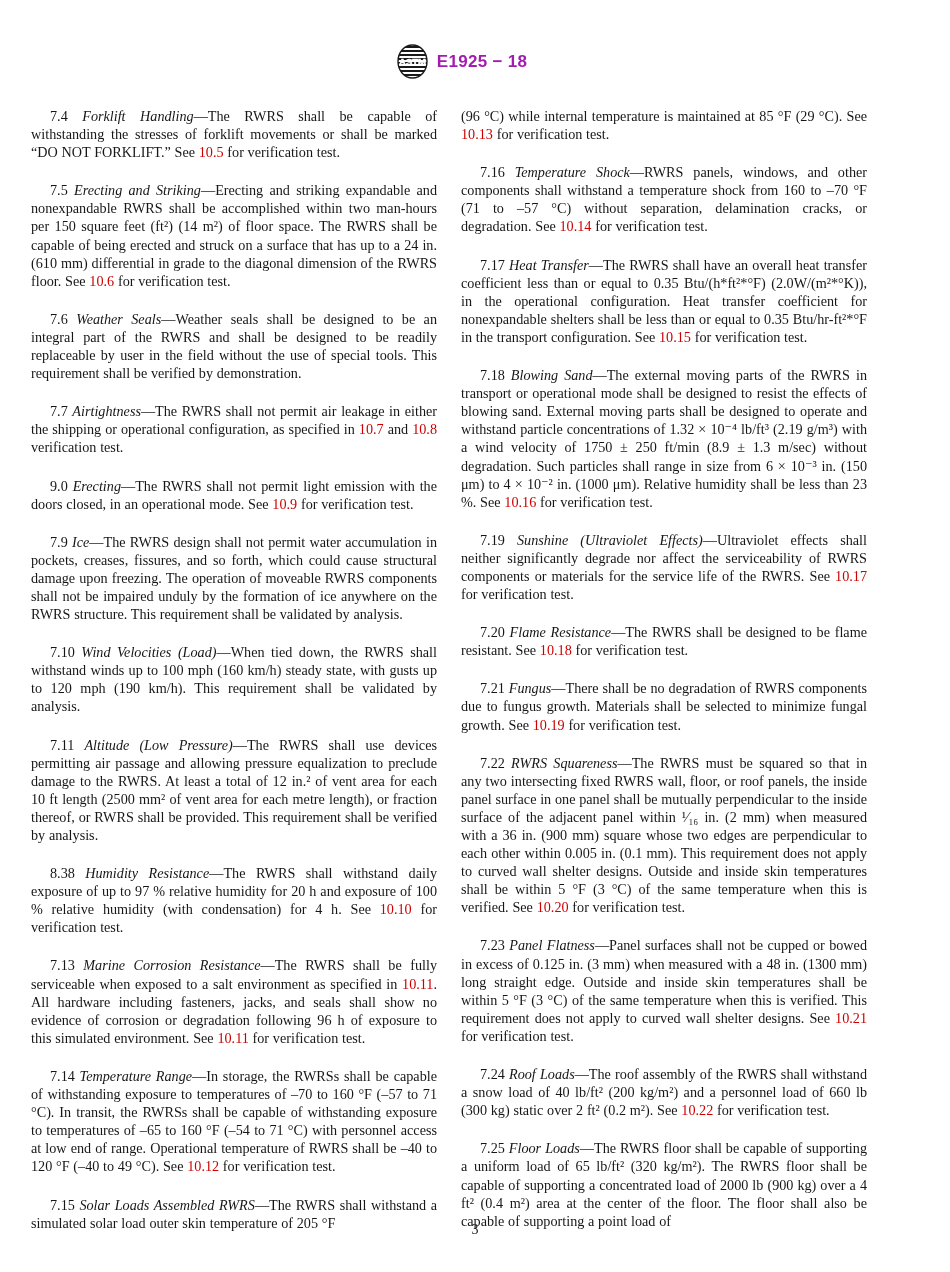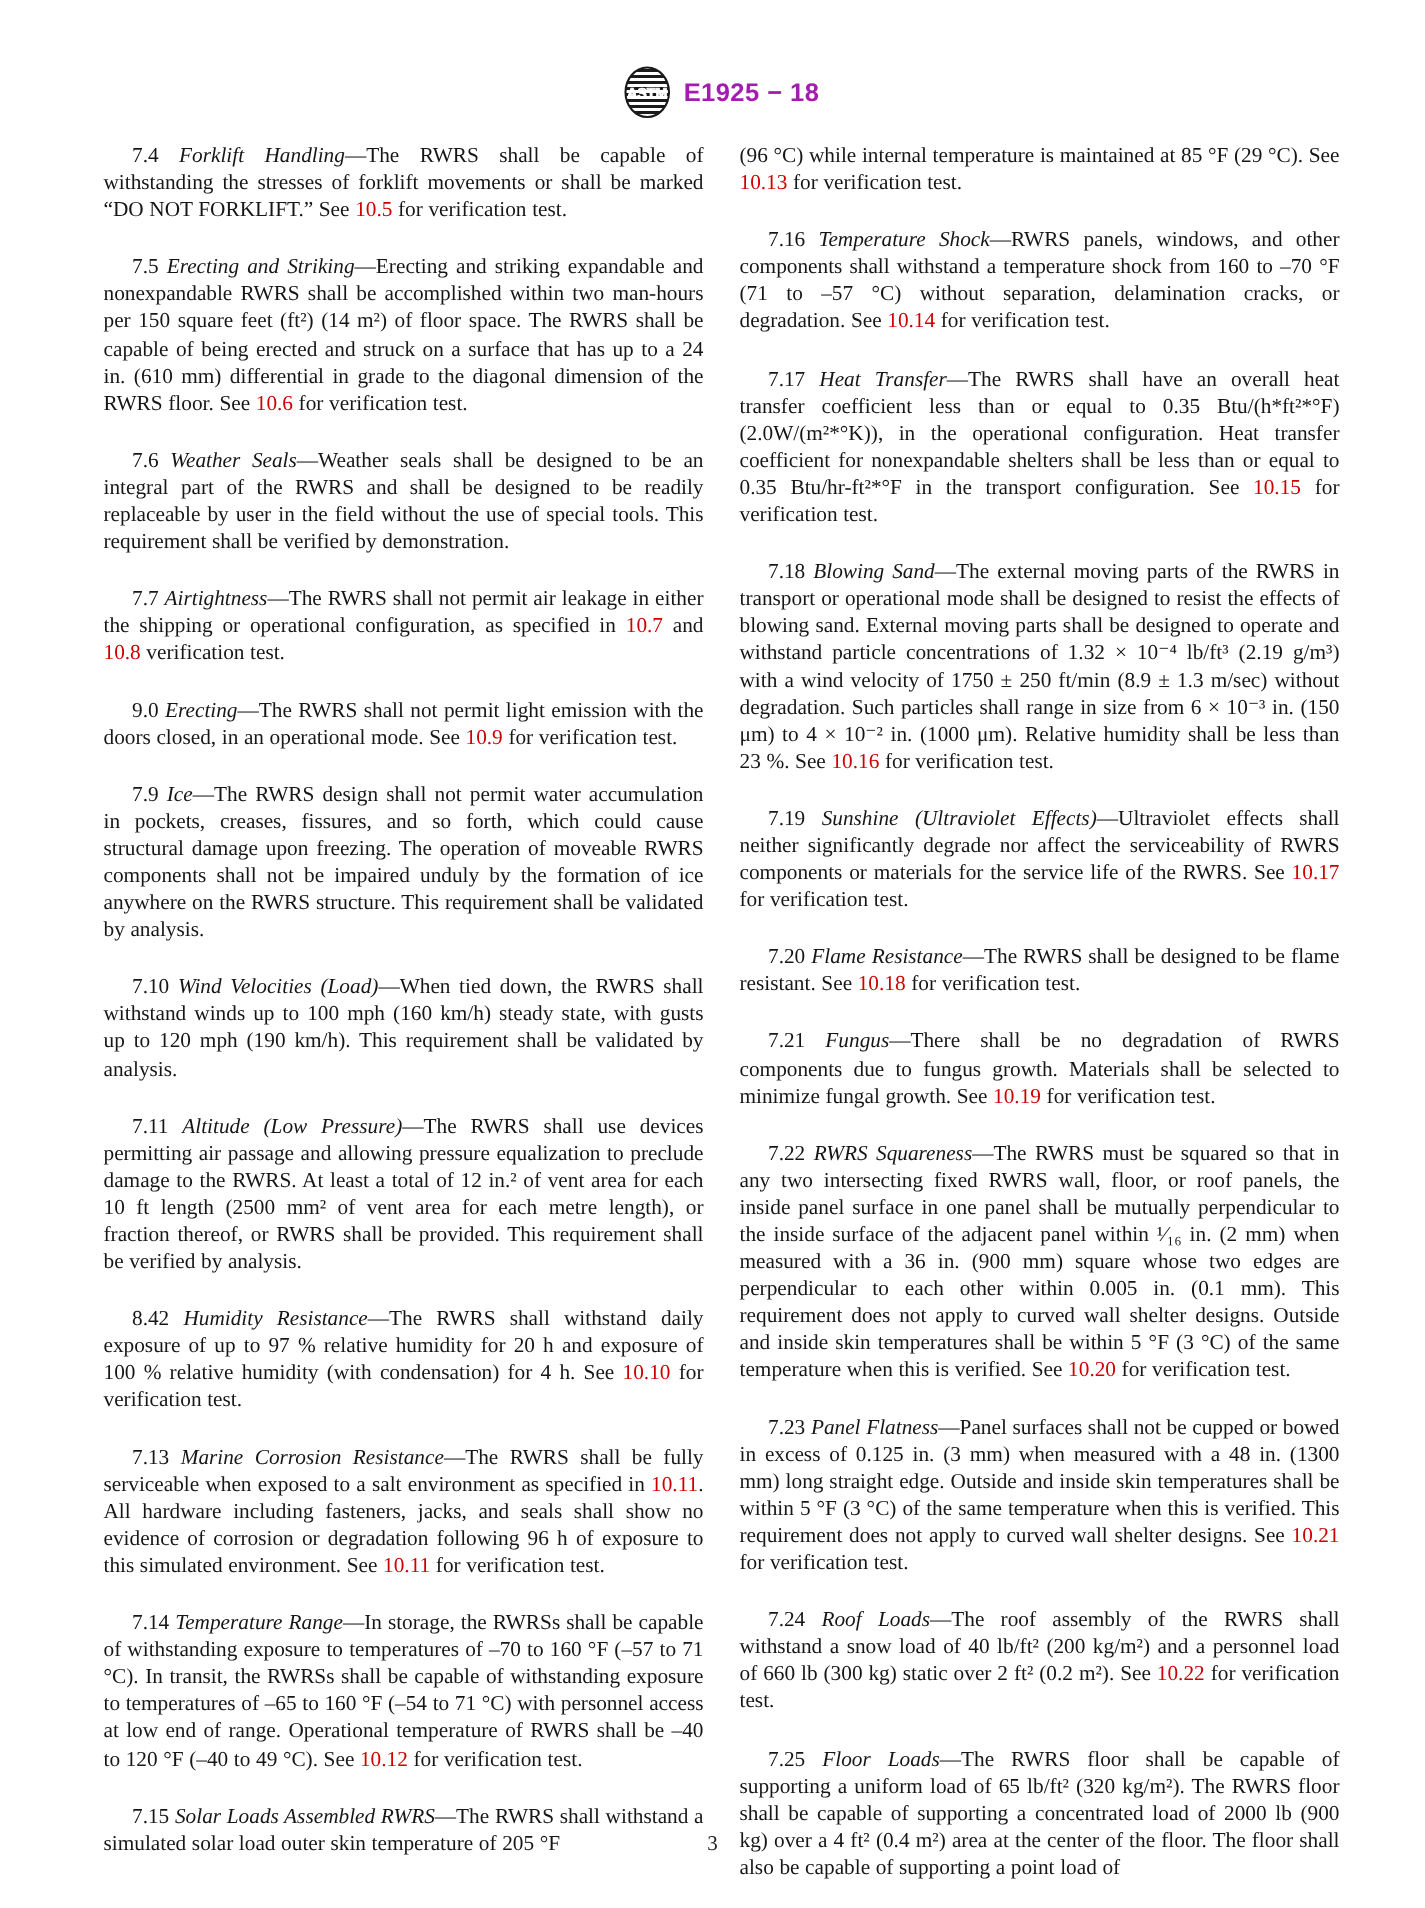--- a/index.html
+++ b/index.html
@@ -9,21 +9,21 @@
     width: 950px;
     height: 1272px;
     font-family: "Liberation Serif", "DejaVu Serif", serif;
     color: #161616;
     overflow: hidden;
   }
   .page {
     position: relative;
     width: 950px;
     height: 1272px;
-    padding: 44px 57px 0 69px;
+    padding: 44px 57px 0 31px;
     background: #ffffff;
   }
   .doc-header {
     display: flex;
     justify-content: center;
     align-items: center;
     gap: 9px;
     margin-bottom: 16px;
   }
   .doc-title {
@@ -42,21 +42,21 @@
     text-align: justify;
   }
   .para {
     font-size: 14.2px;
     line-height: 18.1px;
     text-indent: 19px;
     margin-top: 20px;
     word-spacing: 0.2px;
   }
   .para.cont { text-indent: 0; }
-  .para:first-child { margin-top: 0; }
+  .para:first-child { margin-top: 12px; }
   .para em { font-style: italic; }
   a.xref {
     color: var(--link-color, #cc0000);
     text-decoration: none;
     cursor: pointer;
   }
   .doc-footer {
     position: absolute;
     left: 0;
     right: 0;
@@ -103,21 +103,21 @@
   <main class="columns">
     <div class="column">
         <div class="para"><span>7.4 </span><em>Forklift Handling</em><span>—The RWRS shall be capable of withstanding the stresses of forklift movements or shall be marked “DO NOT FORKLIFT.” See </span><a class="xref" href="#">10.5</a><span> for verification test.</span></div>
         <div class="para"><span>7.5 </span><em>Erecting and Striking</em><span>—Erecting and striking expandable and nonexpandable RWRS shall be accomplished within two man-hours per 150 square feet (ft²) (14 m²) of floor space. The RWRS shall be capable of being erected and struck on a surface that has up to a 24 in. (610 mm) differential in grade to the diagonal dimension of the RWRS floor. See </span><a class="xref" href="#">10.6</a><span> for verification test.</span></div>
         <div class="para"><span>7.6 </span><em>Weather Seals</em><span>—Weather seals shall be designed to be an integral part of the RWRS and shall be designed to be readily replaceable by user in the field without the use of special tools. This requirement shall be verified by demonstration.</span></div>
         <div class="para"><span>7.7 </span><em>Airtightness</em><span>—The RWRS shall not permit air leakage in either the shipping or operational configuration, as specified in </span><a class="xref" href="#">10.7</a><span> and </span><a class="xref" href="#">10.8</a><span> verification test.</span></div>
         <div class="para"><span>9.0 </span><em>Erecting</em><span>—The RWRS shall not permit light emission with the doors closed, in an operational mode. See </span><a class="xref" href="#">10.9</a><span> for verification test.</span></div>
         <div class="para"><span>7.9 </span><em>Ice</em><span>—The RWRS design shall not permit water accumulation in pockets, creases, fissures, and so forth, which could cause structural damage upon freezing. The operation of moveable RWRS components shall not be impaired unduly by the formation of ice anywhere on the RWRS structure. This requirement shall be validated by analysis.</span></div>
         <div class="para"><span>7.10 </span><em>Wind Velocities (Load)</em><span>—When tied down, the RWRS shall withstand winds up to 100 mph (160 km/h) steady state, with gusts up to 120 mph (190 km/h). This requirement shall be validated by analysis.</span></div>
         <div class="para"><span>7.11 </span><em>Altitude (Low Pressure)</em><span>—The RWRS shall use devices permitting air passage and allowing pressure equalization to preclude damage to the RWRS. At least a total of 12 in.² of vent area for each 10 ft length (2500 mm² of vent area for each metre length), or fraction thereof, or RWRS shall be provided. This requirement shall be verified by analysis.</span></div>
-        <div class="para"><span>8.42 </span><em>Humidity Resistance</em><span>—The RWRS shall withstand daily exposure of up to 97 % relative humidity for 20 h and exposure of 100 % relative humidity (with condensation) for 4 h. See </span><a class="xref" href="#">10.10</a><span> for verification test.</span></div>
+        <div class="para"><span>8.38 </span><em>Humidity Resistance</em><span>—The RWRS shall withstand daily exposure of up to 97 % relative humidity for 20 h and exposure of 100 % relative humidity (with condensation) for 4 h. See </span><a class="xref" href="#">10.10</a><span> for verification test.</span></div>
         <div class="para"><span>7.13 </span><em>Marine Corrosion Resistance</em><span>—The RWRS shall be fully serviceable when exposed to a salt environment as specified in </span><a class="xref" href="#">10.11</a><span>. All hardware including fasteners, jacks, and seals shall show no evidence of corrosion or degradation following 96 h of exposure to this simulated environment. See </span><a class="xref" href="#">10.11</a><span> for verification test.</span></div>
         <div class="para"><span>7.14 </span><em>Temperature Range</em><span>—In storage, the RWRSs shall be capable of withstanding exposure to temperatures of –70 to 160 °F (–57 to 71 °C). In transit, the RWRSs shall be capable of withstanding exposure to temperatures of –65 to 160 °F (–54 to 71 °C) with personnel access at low end of range. Operational temperature of RWRS shall be –40 to 120 °F (–40 to 49 °C). See </span><a class="xref" href="#">10.12</a><span> for verification test.</span></div>
         <div class="para"><span>7.15 </span><em>Solar Loads Assembled RWRS</em><span>—The RWRS shall withstand a simulated solar load outer skin temperature of 205 °F</span></div>
       </div>
     <div class="column">
         <div class="para cont"><span>(96 °C) while internal temperature is maintained at 85 °F (29 °C). See </span><a class="xref" href="#">10.13</a><span> for verification test.</span></div>
         <div class="para"><span>7.16 </span><em>Temperature Shock</em><span>—RWRS panels, windows, and other components shall withstand a temperature shock from 160 to –70 °F (71 to –57 °C) without separation, delamination cracks, or degradation. See </span><a class="xref" href="#">10.14</a><span> for verification test.</span></div>
         <div class="para"><span>7.17 </span><em>Heat Transfer</em><span>—The RWRS shall have an overall heat transfer coefficient less than or equal to 0.35 Btu/(h*ft²*°F) (2.0W/(m²*°K)), in the operational configuration. Heat transfer coefficient for nonexpandable shelters shall be less than or equal to 0.35 Btu/hr-ft²*°F in the transport configuration. See </span><a class="xref" href="#">10.15</a><span> for verification test.</span></div>
         <div class="para"><span>7.18 </span><em>Blowing Sand</em><span>—The external moving parts of the RWRS in transport or operational mode shall be designed to resist the effects of blowing sand. External moving parts shall be designed to operate and withstand particle concentrations of 1.32 × 10⁻⁴ lb/ft³ (2.19 g/m³) with a wind velocity of 1750 ± 250 ft/min (8.9 ± 1.3 m/sec) without degradation. Such particles shall range in size from 6 × 10⁻³ in. (150 μm) to 4 × 10⁻² in. (1000 μm). Relative humidity shall be less than 23 %. See </span><a class="xref" href="#">10.16</a><span> for verification test.</span></div>
         <div class="para"><span>7.19 </span><em>Sunshine (Ultraviolet Effects)</em><span>—Ultraviolet effects shall neither significantly degrade nor affect the serviceability of RWRS components or materials for the service life of the RWRS. See </span><a class="xref" href="#">10.17</a><span> for verification test.</span></div>

